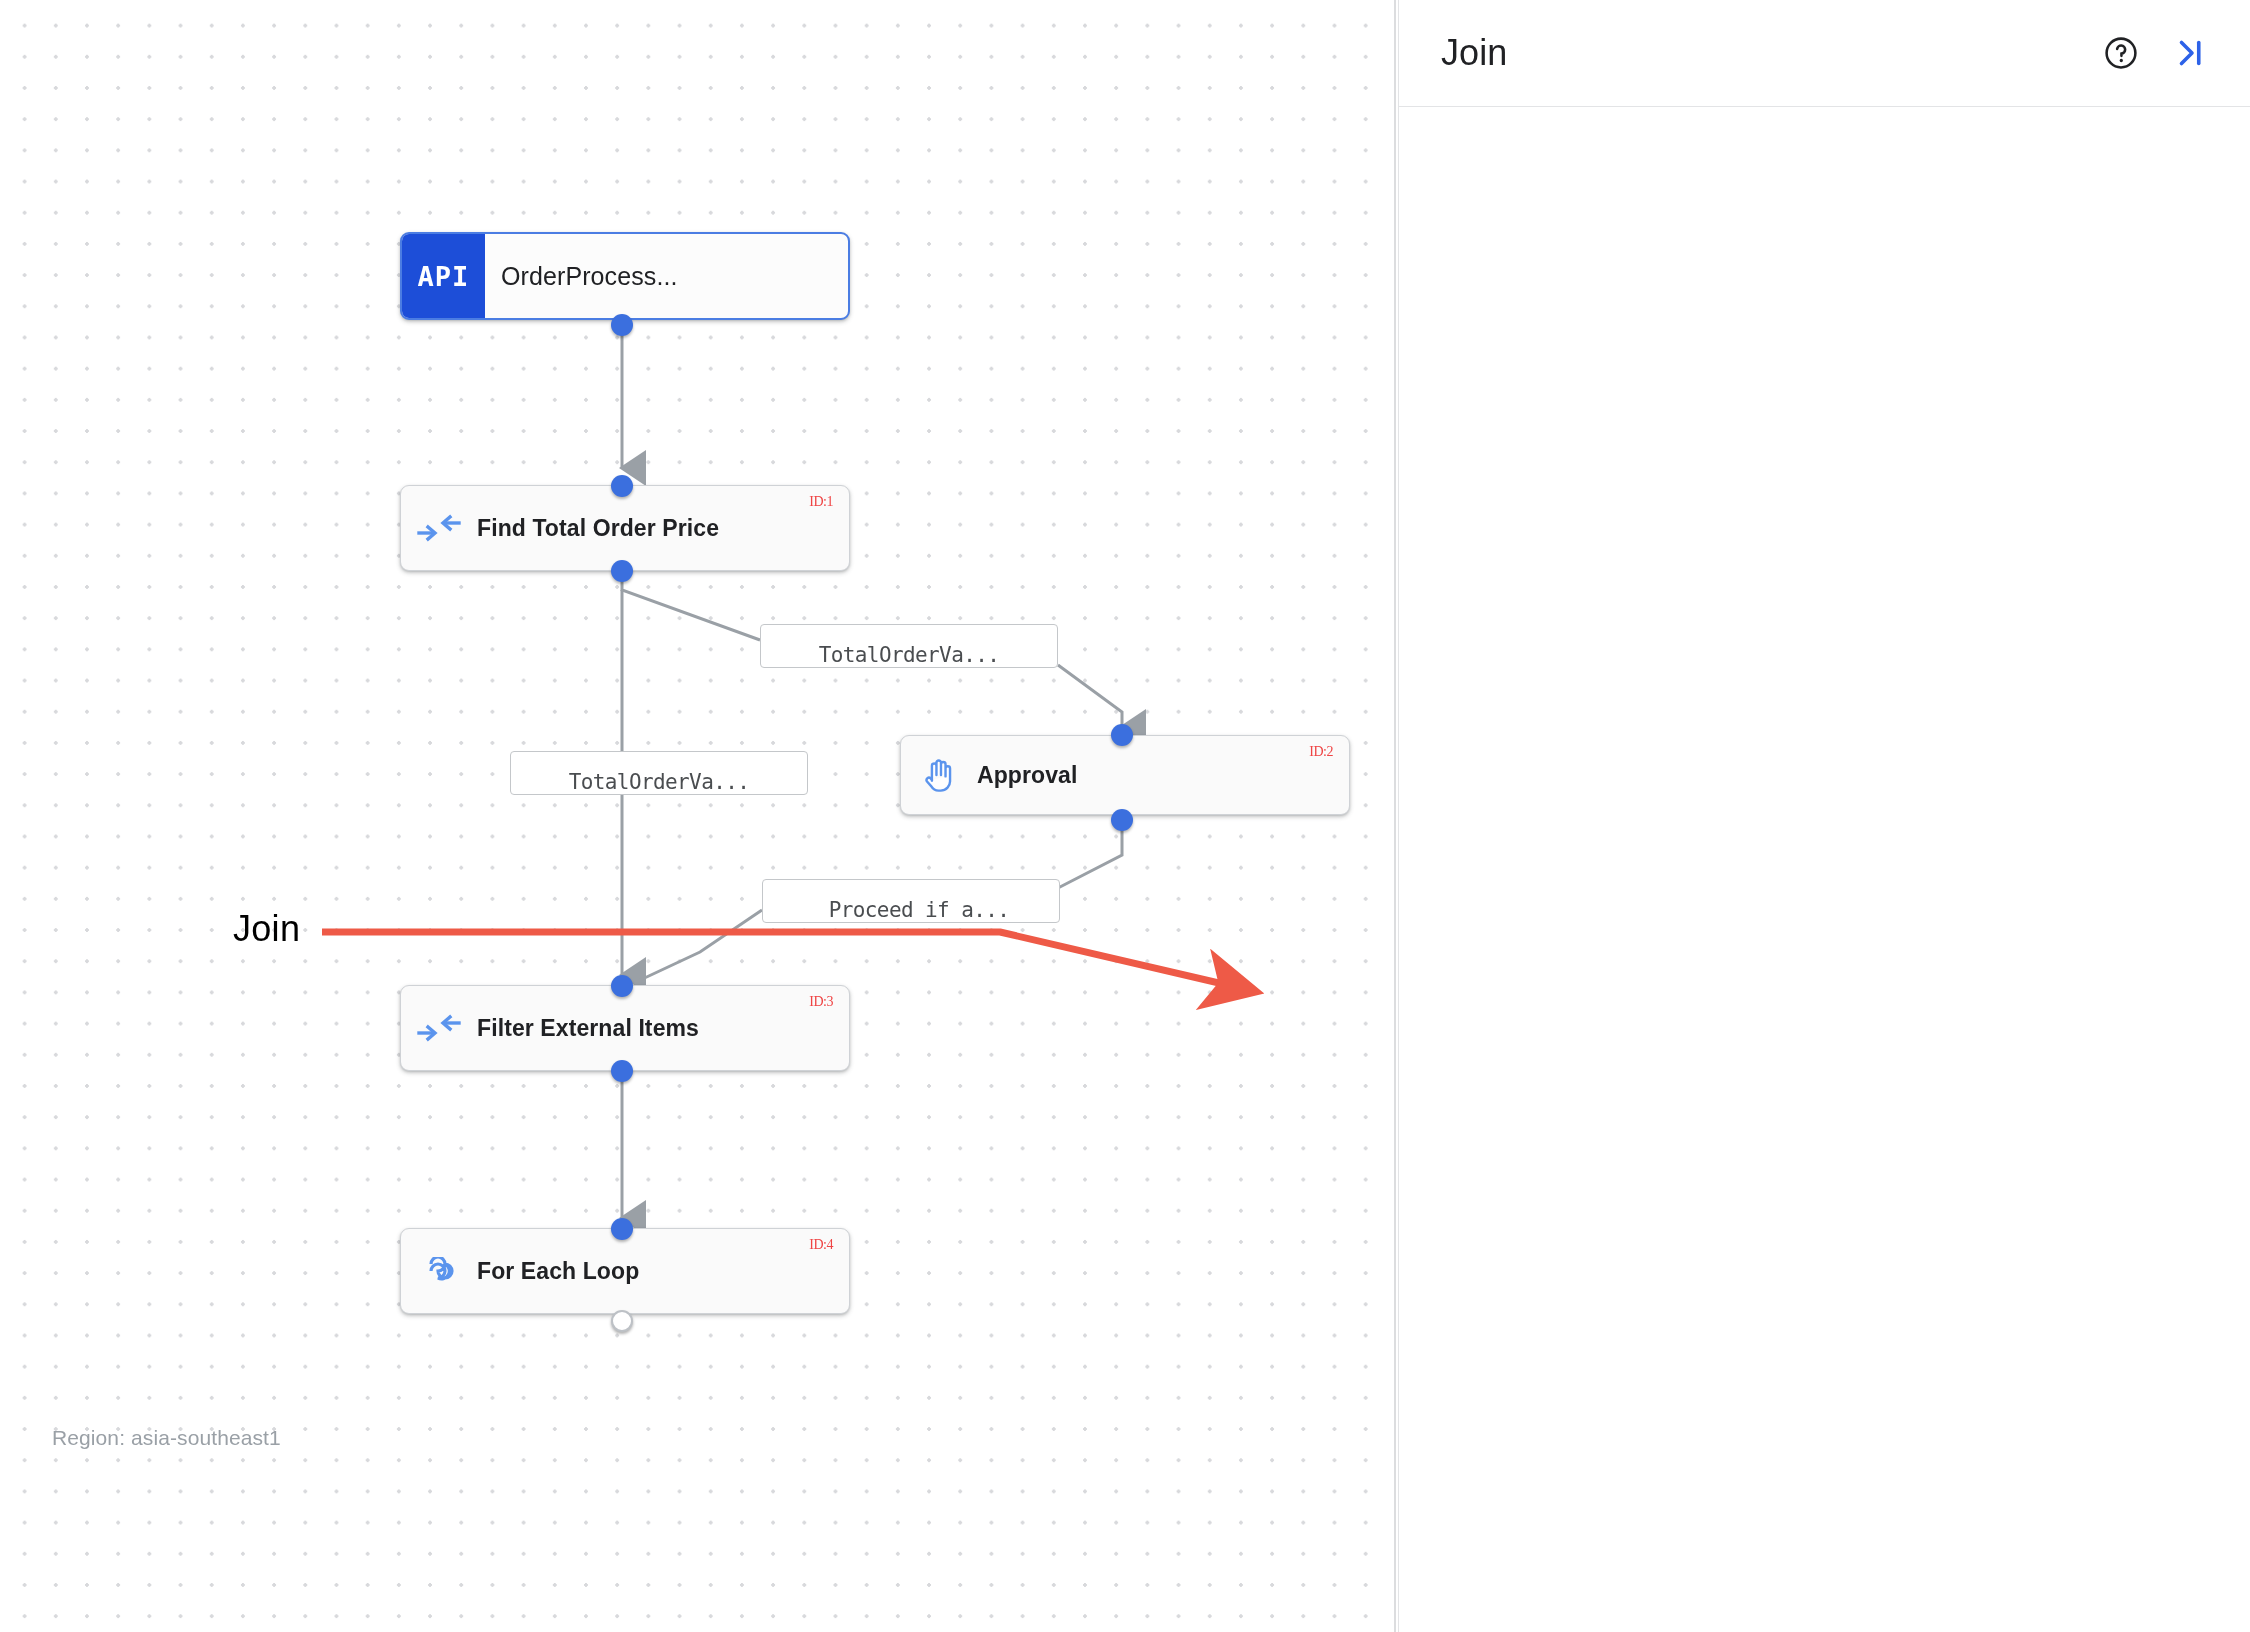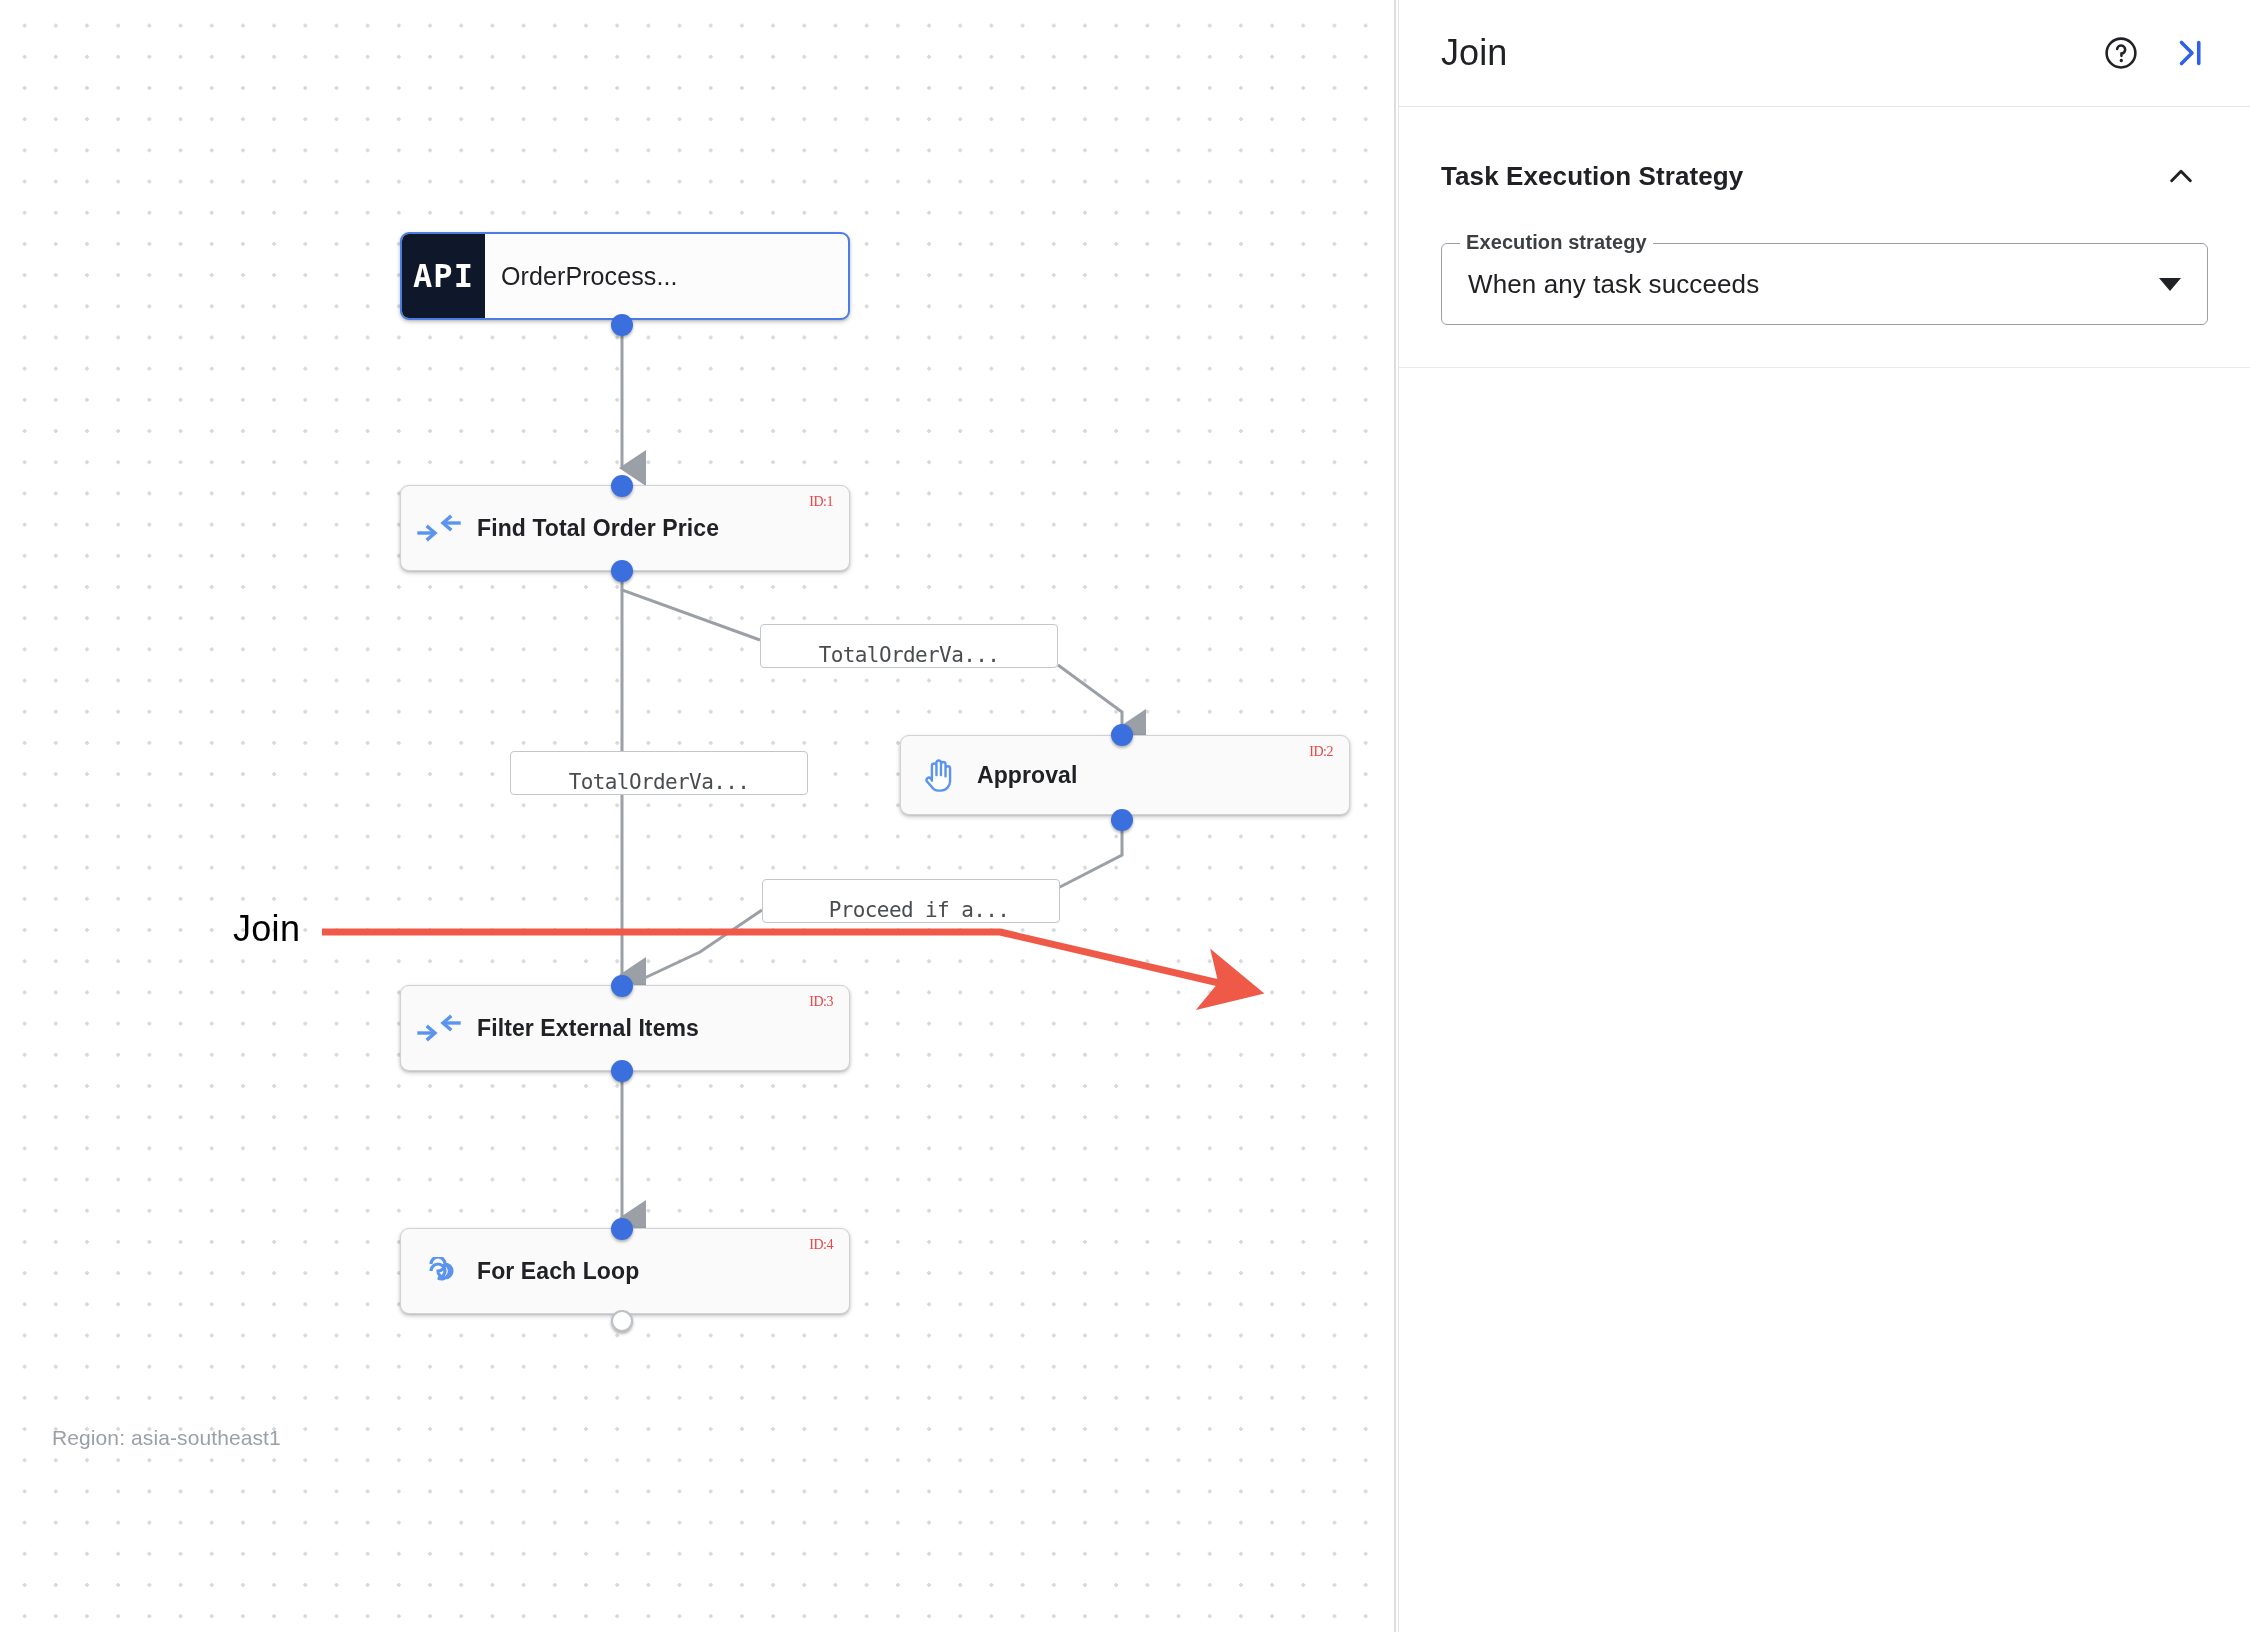--- a/index.html
+++ b/index.html
@@ -41,25 +41,25 @@
     overflow: visible;
   }
   .node.trigger {
     border: 2px solid #4b7de3;
     background: #fcfcfc;
     padding: 0;
     overflow: hidden;
   }
   .api-badge {
     width: 83px; align-self: stretch;
-    background: #0f172a;
+    background: #1d4ed8;
     color: #ffffff;
     display: flex; align-items: center; justify-content: center;
     font-family: "DejaVu Sans Mono", monospace;
-    font-weight: 700; font-size: 32px; letter-spacing: 1px;
+    font-weight: 700; font-size: 27px; letter-spacing: 1px;
   }
   .node-icon {
     width: 76px; flex: none;
     display: flex; align-items: center; justify-content: center;
     color: #5b94ed;
   }
   .node-label {
     font-size: 23px; font-weight: 700; color: #202124;
     white-space: nowrap; letter-spacing: .1px;
   }
@@ -305,33 +305,15 @@
       </div>
 
       <div class="hdr-icon">
         <svg width="36" height="36" viewBox="0 0 24 24">
           <path d="M7,5 L14,12 L7,19" fill="none" stroke="#2d62e8" stroke-width="2.4" stroke-linecap="round" stroke-linejoin="round"></path>
           <path d="M18.5,5 L18.5,19" fill="none" stroke="#2d62e8" stroke-width="2.4" stroke-linecap="round"></path>
         </svg>
       </div>
     </div>
 
-    <div class="section">
-      <div class="section-head">
-        <div class="section-title">Task Execution Strategy</div>
-        <div class="hdr-icon">
-          <svg width="32" height="32" viewBox="0 0 24 24">
-            <path d="M5,15.5 L12,8.5 L19,15.5" fill="none" stroke="#202124" stroke-width="2.2" stroke-linecap="round" stroke-linejoin="round"></path>
-          </svg>
-        </div>
-      </div>
-
-      <div class="field">
-        <div class="field-box">
-          <div class="field-legend">Execution strategy</div>
-          <div class="field-value">When any task succeeds</div>
-          <div class="caret"></div>
-        </div>
-      </div>
-    </div>
 
   </div>
 </div>
 
 </body></html>

